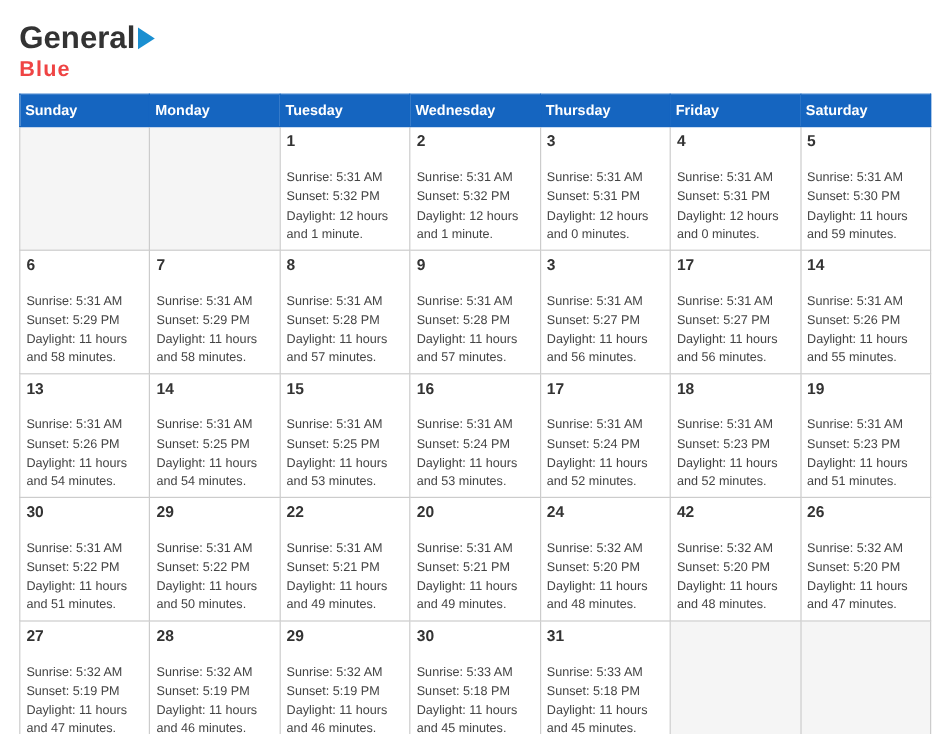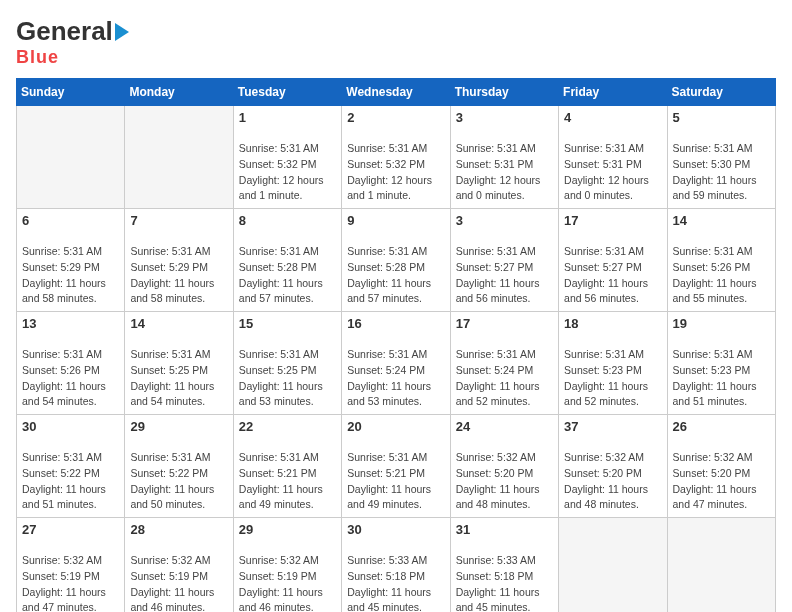--- a/index.html
+++ b/index.html
@@ -299,21 +299,21 @@
 and 49 minutes.</div>
         </td>
         <td>
           <span class="day-num">24</span>
           <div class="day-detail">Sunrise: 5:32 AM
 Sunset: 5:20 PM
 Daylight: 11 hours
 and 48 minutes.</div>
         </td>
         <td>
-          <span class="day-num">37</span>
+          <span class="day-num">42</span>
           <div class="day-detail">Sunrise: 5:32 AM
 Sunset: 5:20 PM
 Daylight: 11 hours
 and 48 minutes.</div>
         </td>
         <td>
           <span class="day-num">26</span>
           <div class="day-detail">Sunrise: 5:32 AM
 Sunset: 5:20 PM
 Daylight: 11 hours

